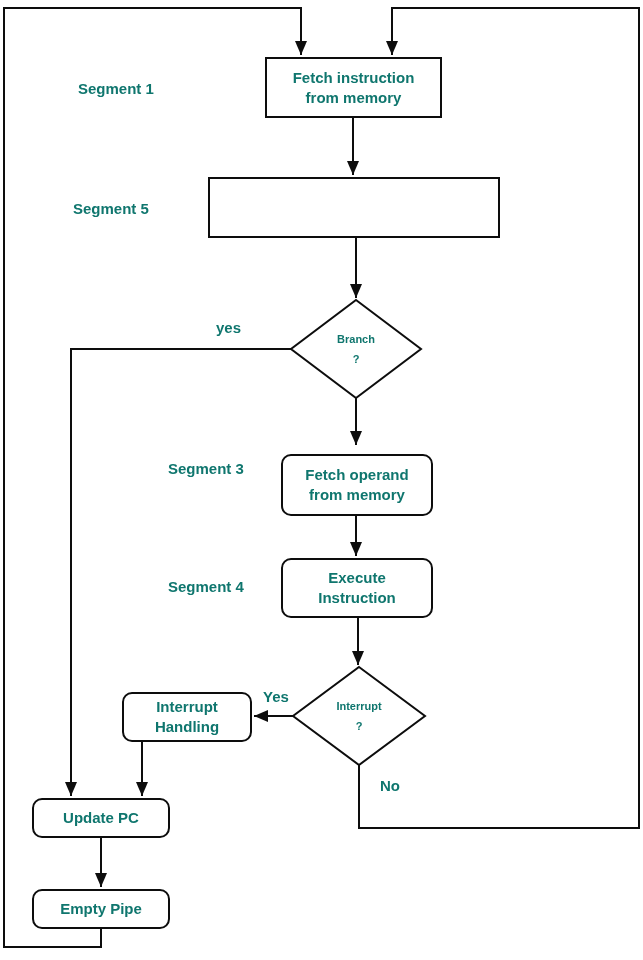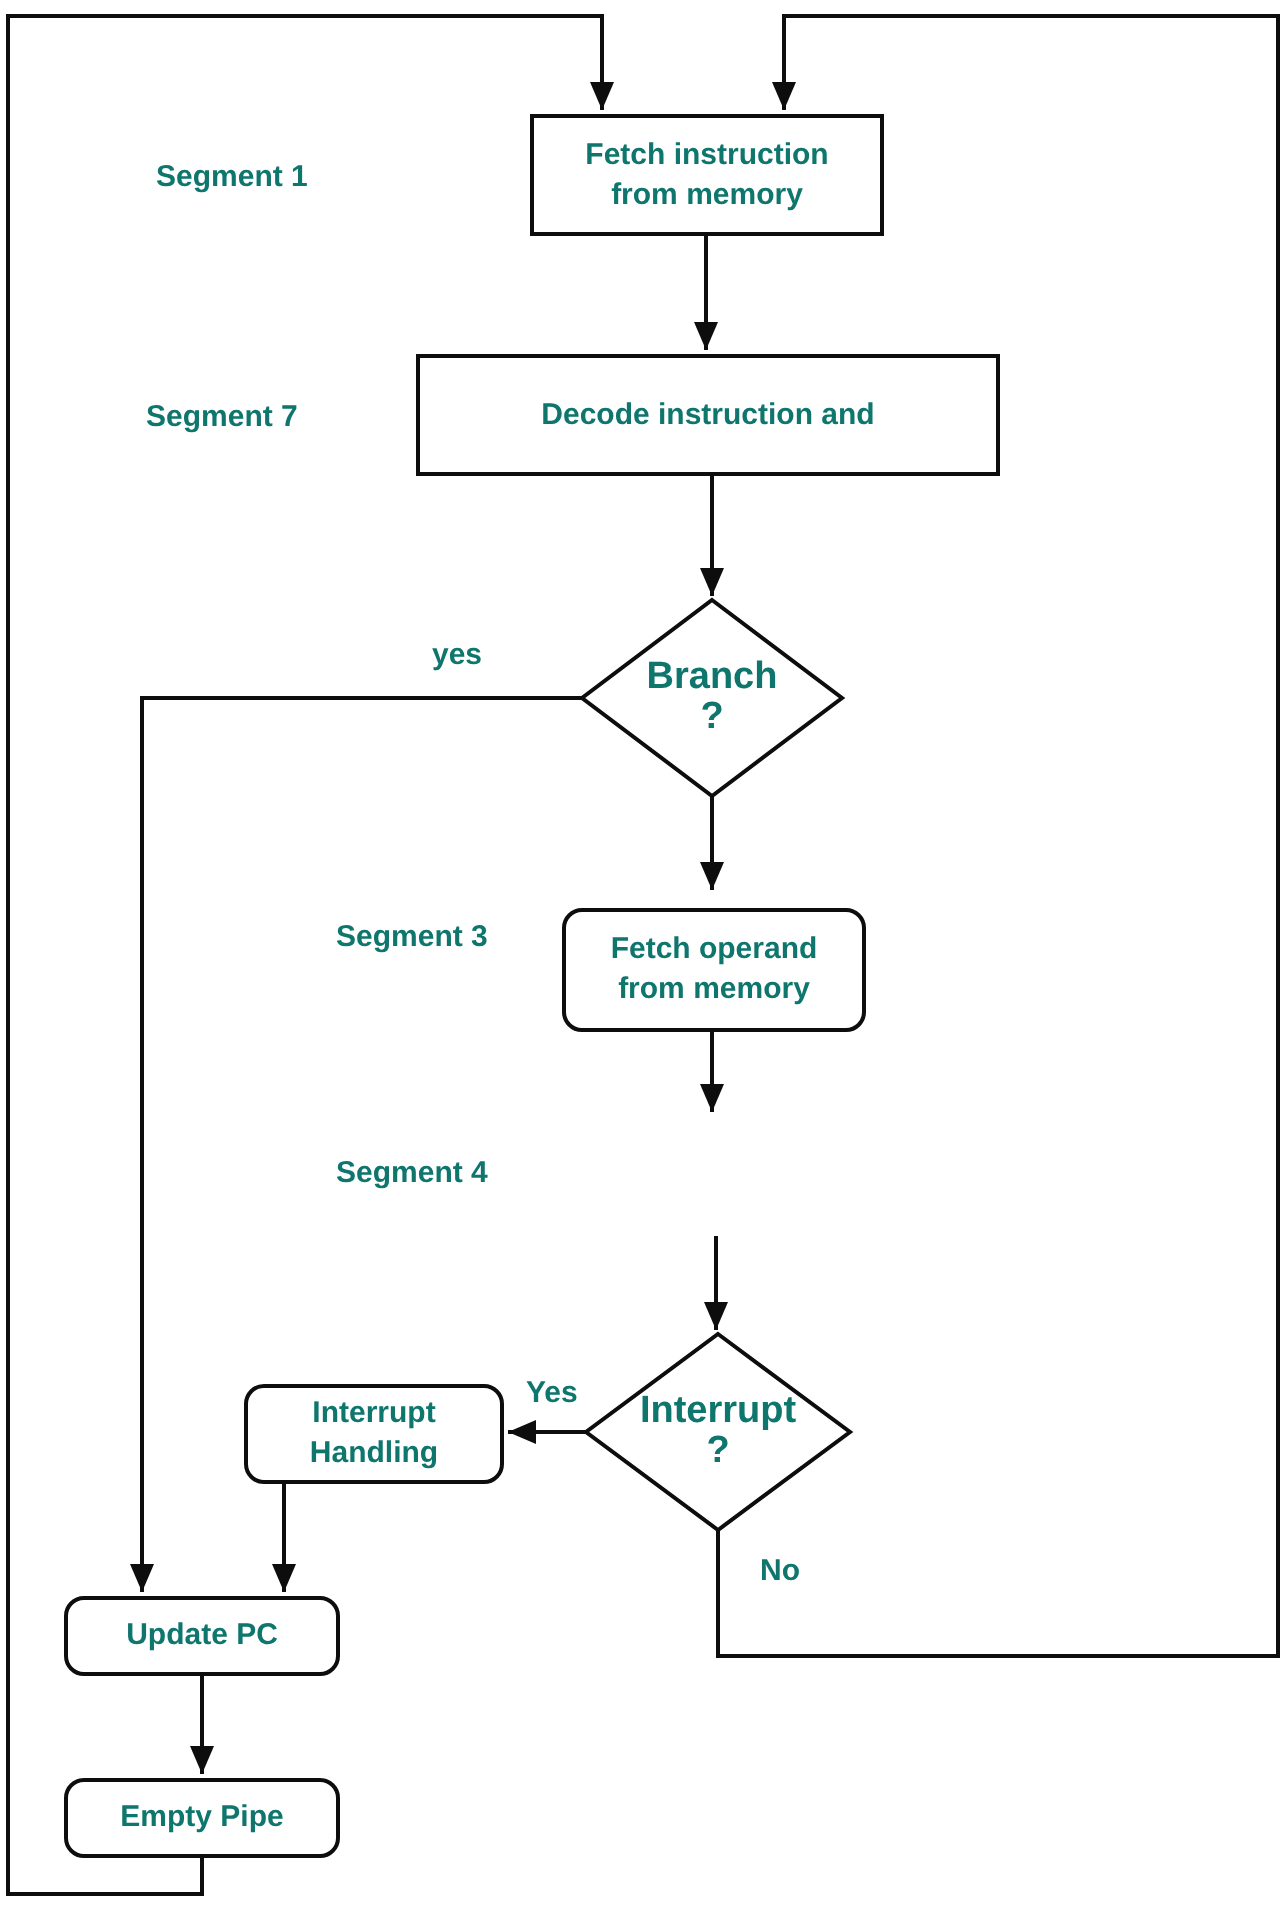--- a/index.html
+++ b/index.html
@@ -30,21 +30,21 @@
   .node span { white-space: nowrap; }
   .rounded { border-radius: 10px; border-width: 2.5px; }
   .diamond-label {
     position: absolute;
     display: flex;
     flex-direction: column;
     align-items: center;
     justify-content: center;
     text-align: center;
     font-weight: bold;
-    font-size: 19px;
+    font-size: 11px;
     line-height: 20px;
     background: transparent;
   }
   .flow-label {
     position: absolute;
     font-weight: bold;
     font-size: 15px;
     white-space: nowrap;
   }
 </style>
@@ -81,38 +81,41 @@
     <path d="M142,742 L142,796" fill="none" stroke="#0d0d0d" stroke-width="2" marker-end="url(#arrow)"></path>
 
     <path d="M101,838 L101,887" fill="none" stroke="#0d0d0d" stroke-width="2" marker-end="url(#arrow)"></path>
 
     <polygon points="356,300 421,349 356,398 291,349" fill="#ffffff" stroke="#0d0d0d" stroke-width="2"></polygon>
 
     <polygon points="359,667 425,716 359,765 293,716" fill="#ffffff" stroke="#0d0d0d" stroke-width="2"></polygon>
   </svg>
 
   <div class="flow-label" style="left:78px; top:80px;">Segment 1</div>
-  <div class="flow-label" style="left:73px; top:200px;">Segment 7</div>
+  <div class="flow-label" style="left:73px; top:200px;">Segment 5</div>
   <div class="flow-label" style="left:168px; top:460px;">Segment 3</div>
   <div class="flow-label" style="left:168px; top:578px;">Segment 4</div>
 
   <div class="node" style="left:265px; top:57px; width:177px; height:61px;">
     <span>Fetch instruction</span>
     <span>from memory</span>
   </div>
 
   <div class="node" style="left:208px; top:177px; width:292px; height:61px;">
-    <span>Decode instruction and</span>
   </div>
 
   <div class="node rounded" style="left:281px; top:454px; width:152px; height:62px;">
     <span>Fetch operand</span>
     <span>from memory</span>
   </div>
 
+  <div class="node rounded" style="left:281px; top:558px; width:152px; height:60px;">
+    <span>Execute</span>
+    <span>Instruction</span>
+  </div>
 
   <div class="node rounded" style="left:122px; top:692px; width:130px; height:50px;">
     <span>Interrupt</span>
     <span>Handling</span>
   </div>
 
   <div class="node rounded" style="left:32px; top:798px; width:138px; height:40px;">
     <span>Update PC</span>
   </div>
 

